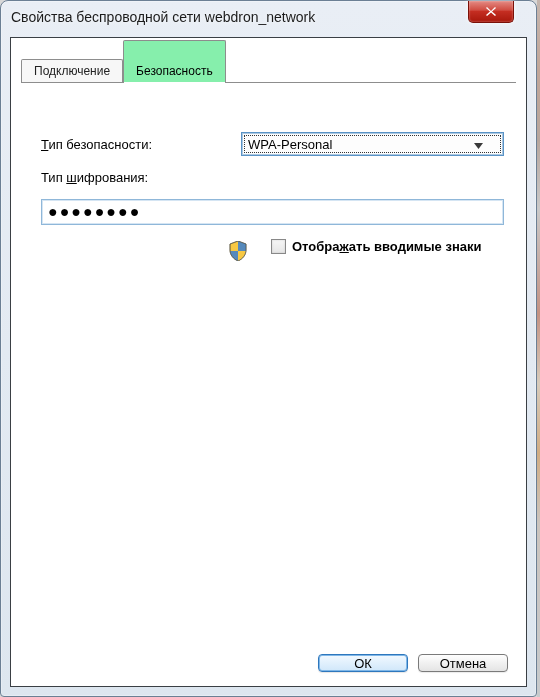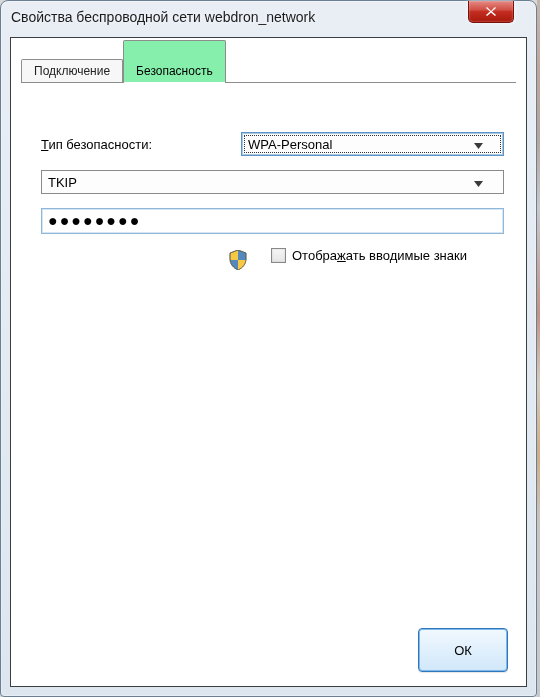--- a/index.html
+++ b/index.html
@@ -186,21 +186,21 @@
 
   .button-bar {
     position: absolute;
     right: 18px;
     bottom: 14px;
     display: flex;
     gap: 10px;
   }
   .btn {
     min-width: 90px;
-    height: 44px;
+    height: 18px;
     border: 1px solid #7a7a7a;
     border-radius: 4px;
     background: linear-gradient(to bottom, #fefefe, #e4e4e4);
     display: flex;
     align-items: center;
     justify-content: center;
     font-size: 13px;
     cursor: default;
     box-shadow: 0 1px 1px rgba(0,0,0,0.08);
   }
@@ -259,37 +259,32 @@
           <span class="val">WPA-Personal</span>
           <span class="arrow">
             <svg width="9" height="6" viewBox="0 0 9 6">
                 <path d="M0 0 L9 0 L4.5 6 Z" fill="#3a3a3a"></path>
               </svg>
           </span>
         </div>
       </div>
 
       <div class="row">
-        <div class="combo">
-          <span class="val">TKIP</span>
-          <span class="arrow">
-            <svg width="9" height="6" viewBox="0 0 9 6">
-                <path d="M0 0 L9 0 L4.5 6 Z" fill="#3a3a3a"></path>
-              </svg>
-          </span>
+        <div class="lbl">
+          <span>Тип </span><span class="ul">ш</span><span>ифрования:</span>
         </div>
       </div>
 
       <div class="row">
         <div class="textbox">
           <span>●●●●●●●●</span>
         </div>
       </div>
 
-      <div style="position:relative; height:30px;">
+      <div style="position:relative; height:30px;font-weight:bold;">
         <span class="shield">
           <svg width="18" height="20" viewBox="0 0 18 20">
             <path d="M9 0 L17 3 V9 C17 14 13.5 18 9 20 C4.5 18 1 14 1 9 V3 Z" fill="#f7c843" stroke="#6b5a1a" stroke-width="0.6"></path>
             <path d="M9 0 L17 3 V9 C17 14 13.5 18 9 20 V0 Z" fill="#3a7ed0" opacity="0.85"></path>
             <path d="M9 10 L17 10 V9 C17 14 13.5 18 9 20 V10 Z" fill="#f7c843"></path>
             <path d="M9 10 L1 10 V9 C1 14 4.5 18 9 20 V10 Z" fill="#3a7ed0" opacity="0.85"></path>
             <path d="M9 0 L17 3 V9 C17 14 13.5 18 9 20 C4.5 18 1 14 1 9 V3 Z" fill="none" stroke="#555" stroke-width="0.7"></path>
           </svg>
         </span>
         <div class="check-row" style="margin-left:230px;">
@@ -299,18 +294,21 @@
           </div>
         </div>
       </div>
 
     </div>
 
     <div class="button-bar">
       <div class="btn default">
         <span>ОК</span>
       </div>
+      <div class="btn">
+        <span>Отмена</span>
+      </div>
     </div>
 
   </div>
 </div>
 
 <div class="edge-blur"></div>
 
 </body></html>

